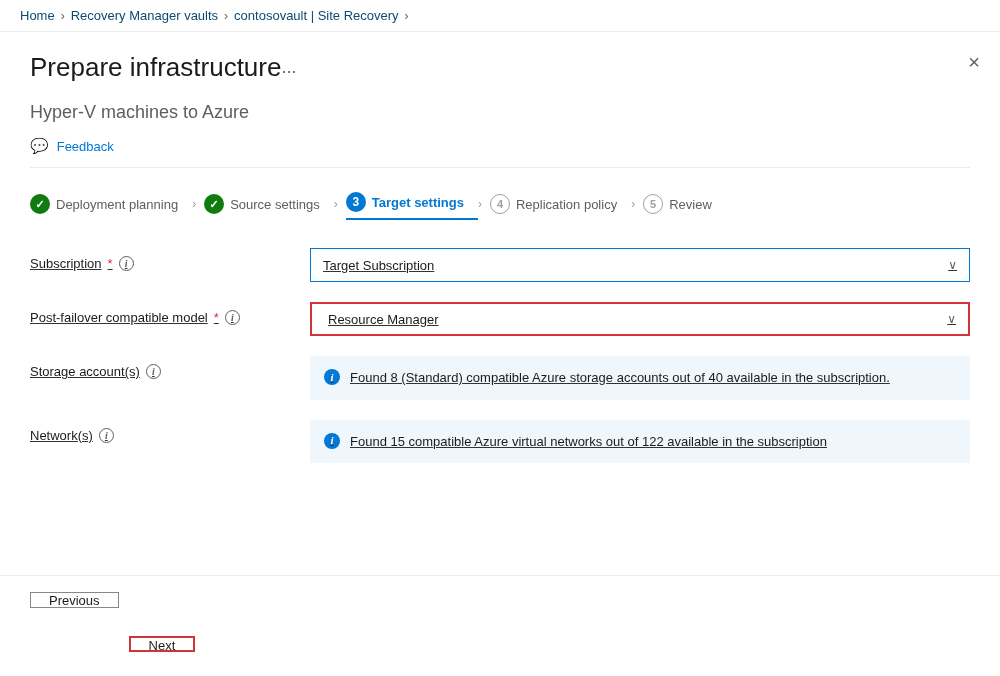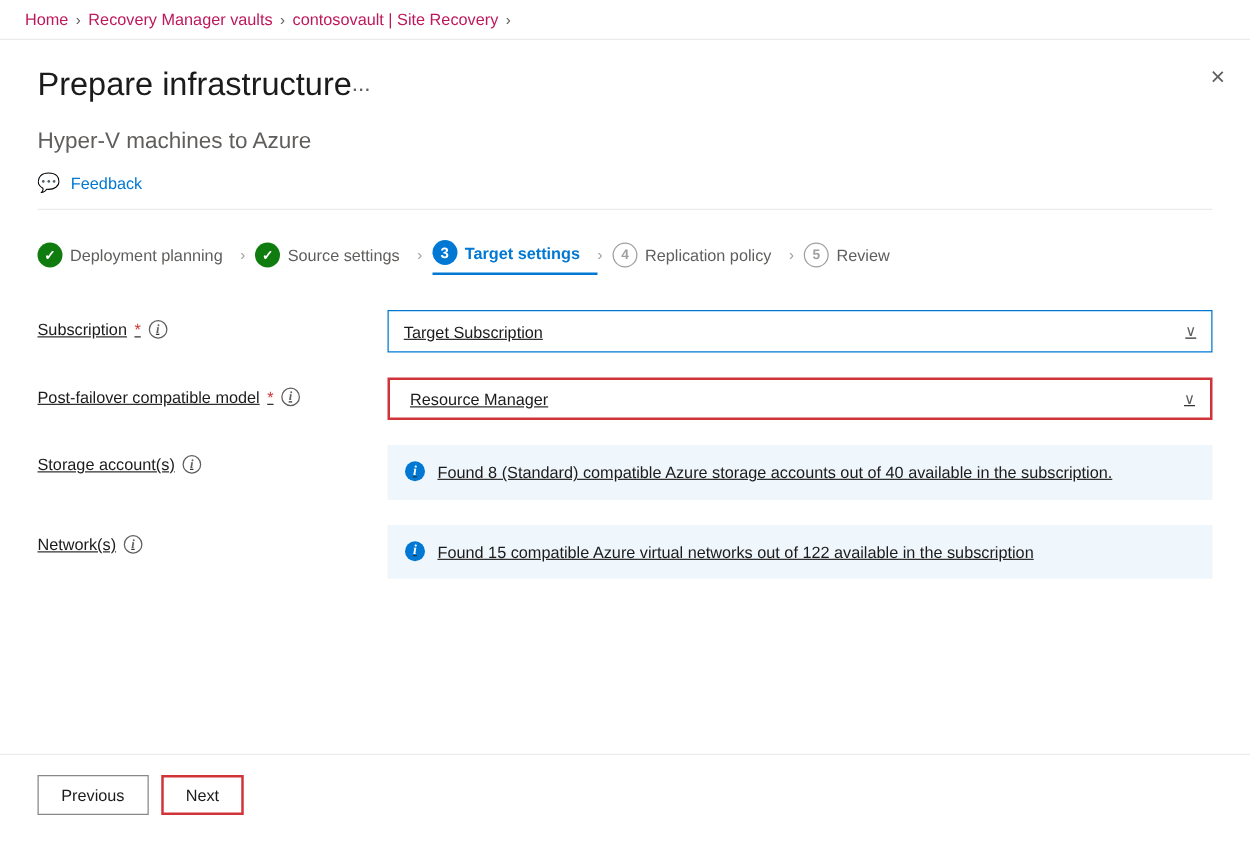--- a/index.html
+++ b/index.html
@@ -17,21 +17,21 @@
     .breadcrumb {
       display: flex;
       align-items: center;
       padding: 8px 20px;
       font-size: 13px;
       color: #0078d4;
       background: #fff;
       border-bottom: 1px solid #edebe9;
     }
     .breadcrumb a {
-      color: #be185d;
+      color: #0c4a6e;
       text-decoration: none;
       cursor: pointer;
     }
     .breadcrumb-sep {
       margin: 0 6px;
       color: #605e5c;
       font-size: 12px;
     }
 
     
@@ -237,31 +237,32 @@
       bottom: 0;
       left: 0;
       right: 0;
       border-top: 1px solid #edebe9;
       padding: 16px 30px;
       display: flex;
       gap: 10px;
       background: #fff;
     }
     .btn {
-      height: 32px;
+      height: 16px;
       padding: 0 18px;
       font-size: 13px;
       border: 1px solid #8a8886;
       background: #fff;
       cursor: pointer;
       color: #1b1b1b;
     }
     .btn-primary {
       border: 2px solid #d13438;
       color: #1b1b1b;
+      margin-top: 44px;
     }
   </style>
 </head>
 <body>
 
 <div class="breadcrumb">
   <a>Home</a>
   <span class="breadcrumb-sep">›</span>
   <a>Recovery Manager vaults</a>
   <span class="breadcrumb-sep">›</span>

